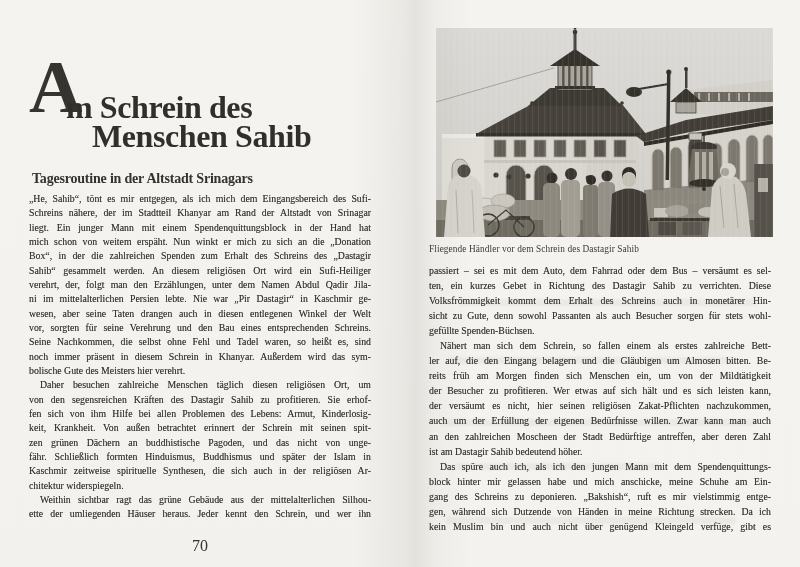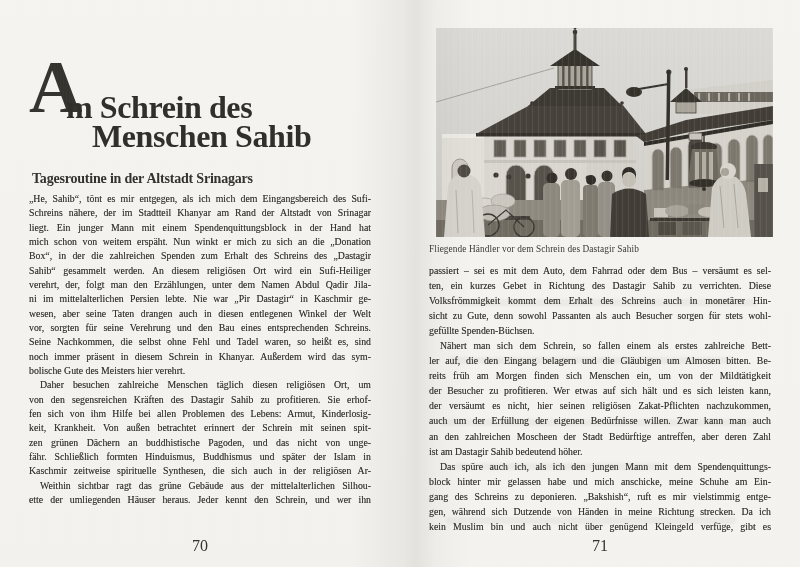--- a/index.html
+++ b/index.html
@@ -85,20 +85,21 @@
           <div class="line lastline">bolische Gute des Meisters hier verehrt.</div>
         </div>
         <div class="para indent">
           <div class="line">Daher besuchen zahlreiche Menschen täglich diesen religiösen Ort, um</div>
           <div class="line">von den segensreichen Kräften des Dastagir Sahib zu profitieren. Sie erhof-</div>
           <div class="line">fen sich von ihm Hilfe bei allen Problemen des Lebens: Armut, Kinderlosig-</div>
           <div class="line">keit, Krankheit. Von außen betrachtet erinnert der Schrein mit seinen spit-</div>
           <div class="line">zen grünen Dächern an buddhistische Pagoden, und das nicht von unge-</div>
           <div class="line">fähr. Schließlich formten Hinduismus, Buddhismus und später der Islam in</div>
           <div class="line">Kaschmir zeitweise spirituelle Synthesen, die sich auch in der religiösen Ar-</div>
+          <div class="line lastline">chitektur widerspiegeln.</div>
         </div>
         <div class="para indent">
           <div class="line">Weithin sichtbar ragt das grüne Gebäude aus der mittelalterlichen Silhou-</div>
           <div class="line">ette der umliegenden Häuser heraus. Jeder kennt den Schrein, und wer ihn</div>
         </div>
       </div>
     <div class="pageno left">70</div>
   </div>
 
   <div class="page page-right"></div>
@@ -295,21 +296,20 @@
         <div class="line lastline">ist am Dastagir Sahib bedeutend höher.</div>
       </div>
       <div class="para indent">
         <div class="line">Das spüre auch ich, als ich den jungen Mann mit dem Spendenquittungs-</div>
         <div class="line">block hinter mir gelassen habe und mich anschicke, meine Schuhe am Ein-</div>
         <div class="line">gang des Schreins zu deponieren. „Bakshish“, ruft es mir vielstimmig entge-</div>
         <div class="line">gen, während sich Dutzende von Händen in meine Richtung strecken. Da ich</div>
         <div class="line">kein Muslim bin und auch nicht über genügend Kleingeld verfüge, gibt es</div>
       </div>
     </div>
-  <div class="pageno right">71</div>
 
   <div class="bleed b1"></div>
   <div class="bleed b2"></div>
   <div class="bleed b3"></div>
   <div class="bleed b4"></div>
   <div class="bleed b5"></div>
 
   <div class="gutter"></div>
   <div class="grain"></div>
 </div>

